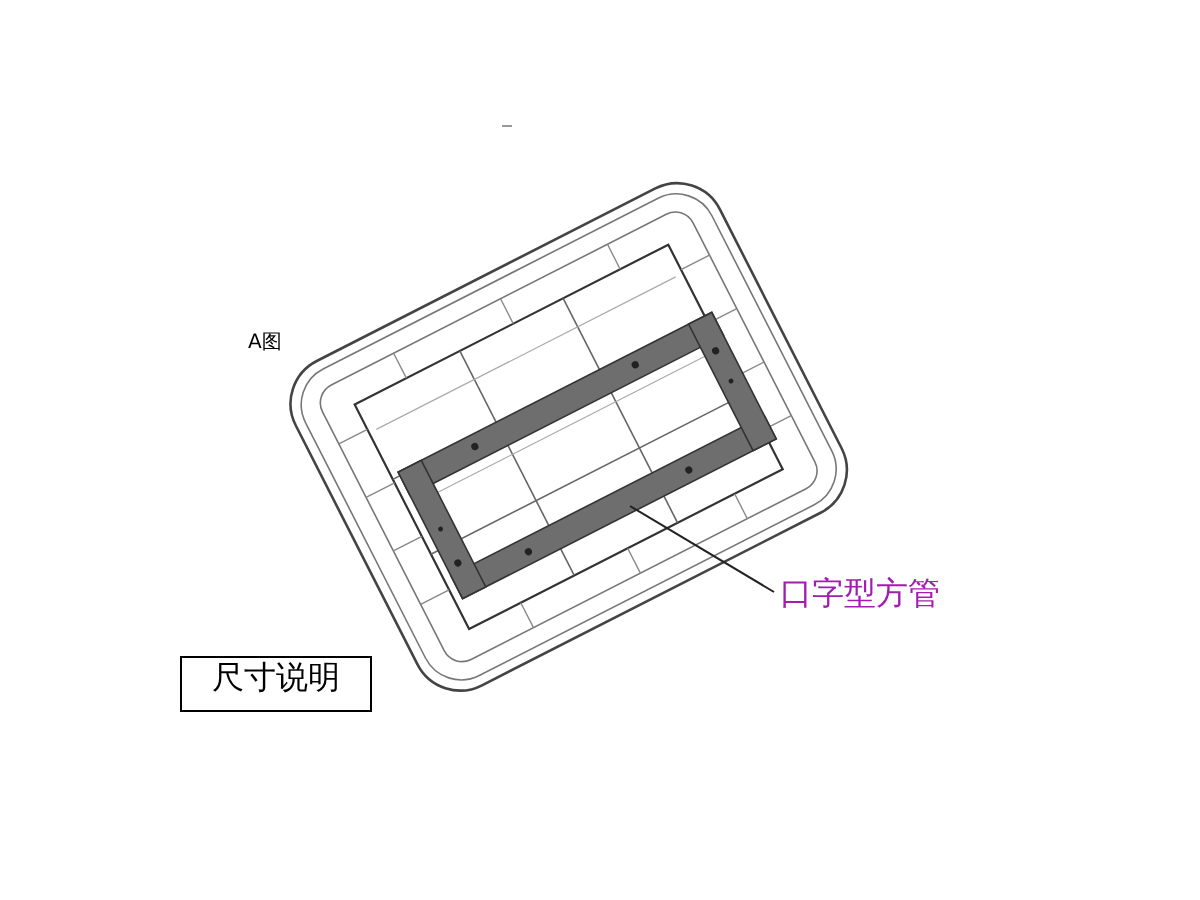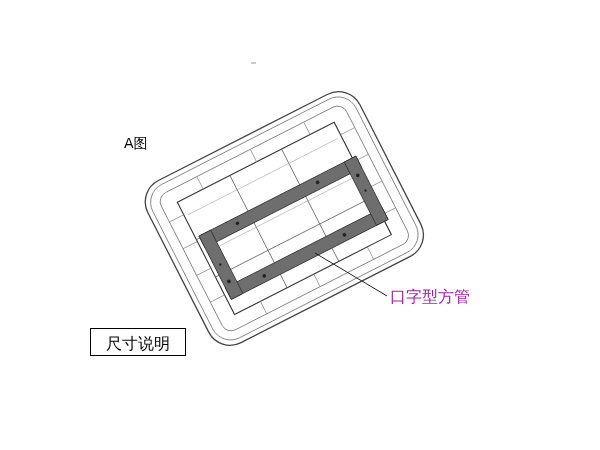--- a/index.html
+++ b/index.html
@@ -1,23 +1,23 @@
 <!DOCTYPE html>
 <html><head>
 <meta charset="utf-8">
 <style>
   html, body { margin:0; padding:0; background:#ffffff; }
   body { width:600px; height:450px; position:relative; overflow:hidden;
          font-family:"DejaVu Sans", sans-serif; }
   #drawing { position:absolute; left:0; top:0; }
-  .label-a { position:absolute; left:124px; top:135px; font-size:14px; color:#000; }
+  .label-a { position:absolute; left:124px; top:164px; font-size:10px; color:#000; }
   .label-tube { position:absolute; left:390px; top:287px; font-size:16px; color:#a21caf; }
   .dim-box { position:absolute; left:90px; top:328px; width:96px; height:28px;
              border:1px solid #000; font-size:16px; color:#000;
-             display:flex; align-items:flex-end; justify-content:center; box-sizing:border-box; }
+             display:flex; align-items:flex-start; justify-content:center; box-sizing:border-box; }
 </style>
 </head>
 <body>
 
 <svg id="drawing" width="600" height="450" viewBox="0 0 600 450">
 
   <line x1="251" y1="63" x2="256" y2="63" stroke="#999" stroke-width="1"></line>
 
   <g transform="rotate(-27 283 218)">
 

